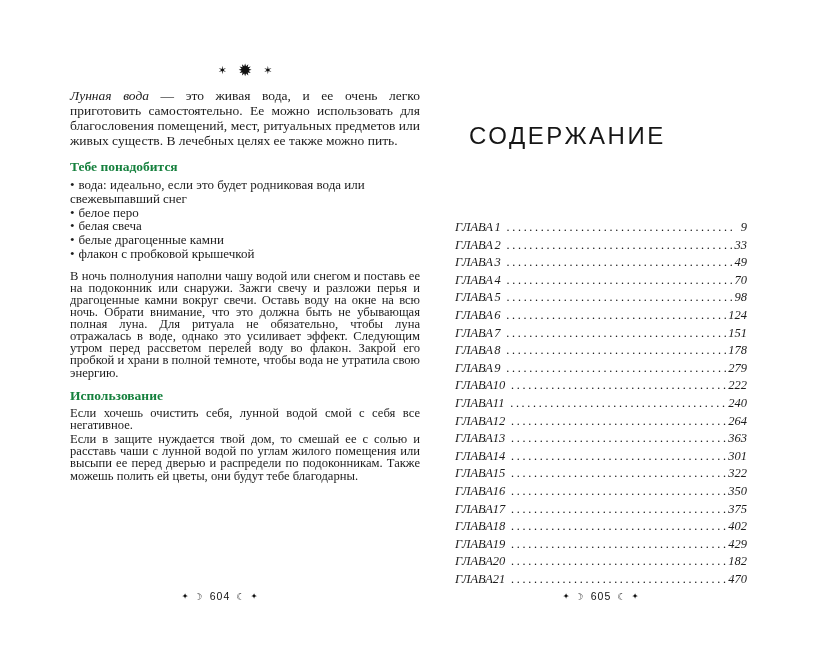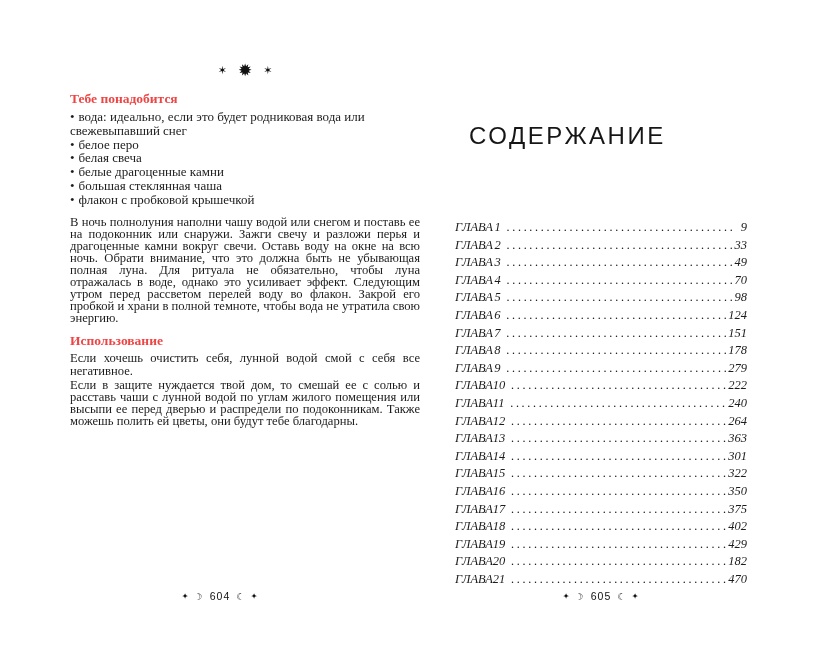--- a/index.html
+++ b/index.html
@@ -14,21 +14,21 @@
     margin:0;font-family:"Liberation Sans", sans-serif;font-weight:400;
     font-size:24px;line-height:28px;text-align:center;letter-spacing:0.5px;color:#161616;
   }
   .page-title span{display:block;}
   .ornament{text-align:center;margin:3px 0 8px;line-height:18px;color:#111;}
   .ornament .side{font-size:11px;vertical-align:2px;}
   .ornament .center{font-size:17px;margin:0 7px;}
   .intro{margin:0;font-size:13.5px;line-height:15px;text-align:justify;}
   .intro em{font-style:italic;}
   .sec-heading{
-    margin:11px 0 4px;font-size:13.5px;font-weight:bold;line-height:15px;color:#ef4444;
+    margin:11px 0 4px;font-size:13.5px;font-weight:bold;line-height:15px;color:#15803d;
   }
   .supplies{margin:0;}
   .supply-item{font-size:13px;line-height:13.8px;text-align:left;}
   .bullet{margin-right:4px;}
   .ritual{margin:9px 0 0;font-size:12.6px;line-height:12.1px;text-align:justify;}
   .usage-heading{margin-top:9px;}
   .usage-p{margin:2px 0 0;font-size:12.6px;line-height:12.2px;text-align:justify;}
   
   .right-col{position:absolute;left:455px;top:108px;width:292px;}
   .toc-title{
@@ -65,28 +65,28 @@
 <div id="canvas">
 
   <section class="left-col">
 
     <div class="ornament">
       <span class="side">✶</span>
       <span class="center">✹</span>
       <span class="side">✶</span>
     </div>
 
+    <p class="intro"><em>Лунная вода</em><span> — это живая вода, и ее очень легко приготовить самостоятельно. Ее можно использовать для благословения помещений, мест, ритуальных предметов или живых существ. В лечебных целях ее также можно пить.</span></p>
 
     <h2 class="sec-heading">Тебе понадобится</h2>
     <div class="supplies">
         <div class="supply-item"><span class="bullet">•</span><span>вода: идеально, если это будет родниковая вода или свежевыпавший снег</span></div>
         <div class="supply-item"><span class="bullet">•</span><span>белое перо</span></div>
         <div class="supply-item"><span class="bullet">•</span><span>белая свеча</span></div>
         <div class="supply-item"><span class="bullet">•</span><span>белые драгоценные камни</span></div>
-        <div class="supply-item"><span class="bullet">•</span><span>большая стеклянная чаша</span></div>
         <div class="supply-item"><span class="bullet">•</span><span>флакон с пробковой крышечкой</span></div>
       </div>
 
     <p class="ritual">В ночь полнолуния наполни чашу водой или снегом и поставь ее на подоконник или снаружи. Зажги свечу и разложи перья и драгоценные камни вокруг свечи. Оставь воду на окне на всю ночь. Обрати внимание, что это должна быть не убывающая полная луна. Для ритуала не обязательно, чтобы луна отражалась в воде, однако это усиливает эффект. Следующим утром перед рассветом перелей воду во флакон. Закрой его пробкой и храни в полной темноте, чтобы вода не утратила свою энергию.</p>
 
     <h2 class="sec-heading usage-heading">Использование</h2>
     <div>
       <p class="usage-p">Если хочешь очистить себя, лунной водой смой с себя все негативное.</p>
       <p class="usage-p">Если в защите нуждается твой дом, то смешай ее с солью и расставь чаши с лунной водой по углам жилого помещения или высыпи ее перед дверью и распредели по подоконникам. Также можешь полить ей цветы, они будут тебе благодарны.</p>
     </div>

